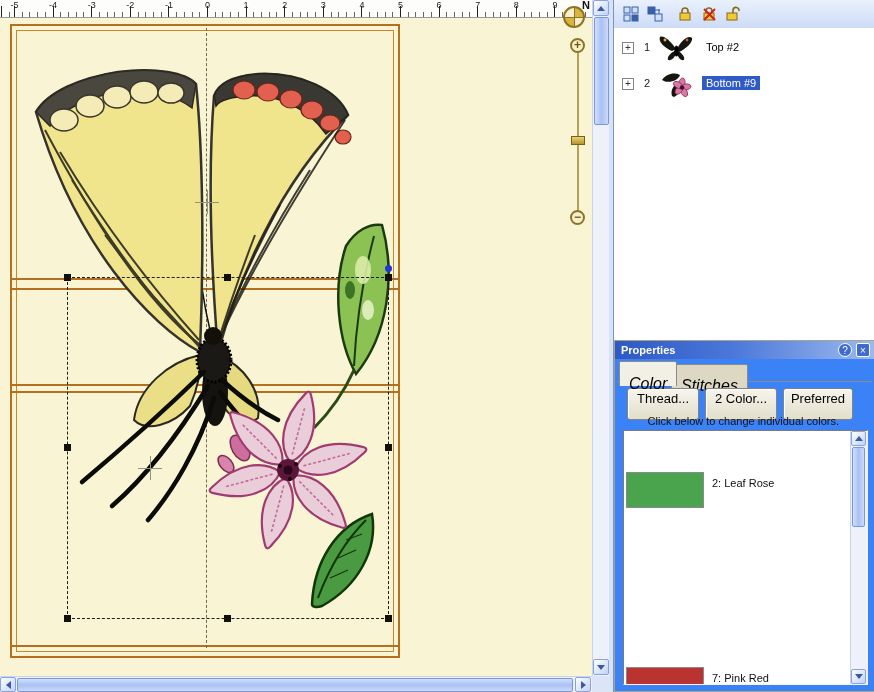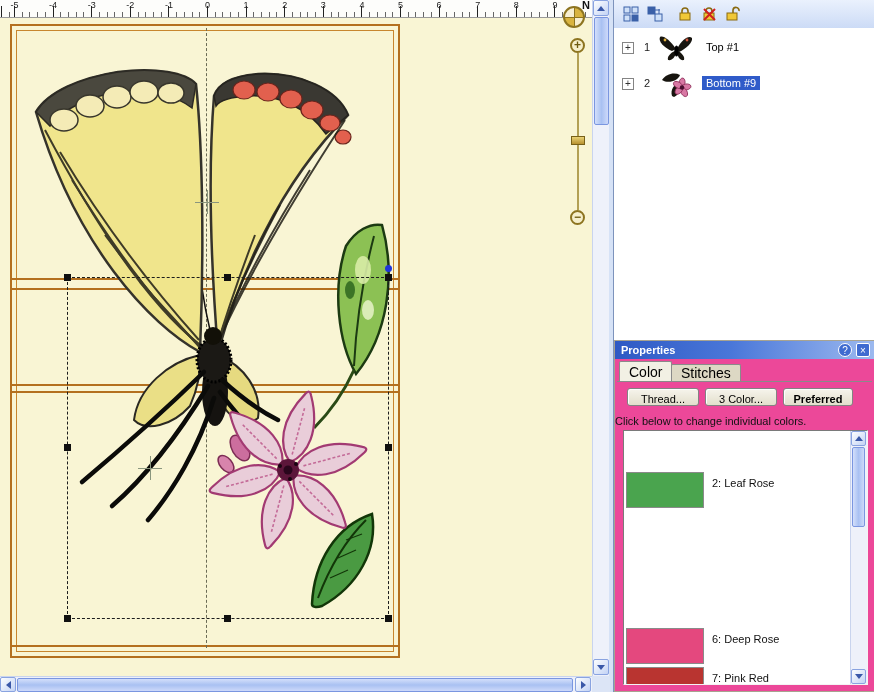--- a/index.html
+++ b/index.html
@@ -61,35 +61,35 @@
   .objlist { position:absolute; left:0; top:28px; width:261px; height:312px; background:#fff; }
   .objrow { position:absolute; left:0; width:261px; height:34px; }
   .plusbox { position:absolute; left:8px; top:10px; width:12px; height:12px; border:1px solid #848484; background:#fff;
     font-size:10px; line-height:10px; text-align:center; color:#333; }
   .objnum { position:absolute; left:30px; top:9px; font-size:11px; color:#222; }
   .objthumb { position:absolute; left:44px; top:2px; }
   .objlabel { position:absolute; left:88px; top:8px; font-size:11px; padding:1px 4px; }
   .objlabel.selected { background:#2f5bc9; color:#fff; }
 
   
-  .props { position:absolute; left:0; top:340px; width:261px; height:352px; background:#ec4899; border:1px solid #a8a390; }
+  .props { position:absolute; left:0; top:340px; width:261px; height:352px; background:#3b82f6; border:1px solid #a8a390; }
   .ptitle { position:absolute; left:0; top:0; width:259px; height:18px;
     background:linear-gradient(90deg,#2e59c4 0%,#4a77d9 45%,#9cb9ef 100%); color:#fff; font-weight:bold;
     font-size:11px; line-height:18px; padding-left:6px; }
   .pt-btn { position:absolute; top:2px; width:14px; height:14px; text-align:center; line-height:13px; font-size:10px;
     color:#fff; background:#3f6bd0; border:1px solid #ffffff; border-radius:2px; }
   .pt-help { right:22px; border-radius:50%; }
   .pt-close { right:4px; }
-  .tab { position:absolute; padding:0 9px; font-size:14px; background:#ddd8c4; border:1px solid #8a8a8a; border-bottom:none;
-    border-radius:2px 2px 0 0; height:17px; line-height:17px; top:23px; }
+  .tab { position:absolute; padding:12px 9px; font-size:16px; background:#ddd8c4; border:1px solid #8a8a8a; border-bottom:none;
+    border-radius:2px 2px 0 0; height:17px; line-height:17px; top:23px;font-style:italic; }
   .tab.active { background:#f2f0e4; height:20px; top:20px; line-height:20px; z-index:2; }
   .tabline { position:absolute; left:2px; width:255px; top:40px; border-top:1px solid #8a8a8a; }
-  .pbtn { position:absolute; top:47px; height:18px; background:linear-gradient(#f6f4ec,#e3dfcc); border:1px solid #838383;
-    border-radius:3px; box-shadow:inset 1px 1px 0 #fff; font-size:11px; text-align:center; line-height:20px; }
-  .instr { position:absolute; left:0; top:74px; width:224px; text-align:left; font-size:11px; color:#111; }
+  .pbtn { position:absolute; top:47px; height:32px; background:linear-gradient(#f6f4ec,#e3dfcc); border:1px solid #838383;
+    border-radius:3px; box-shadow:inset 1px 1px 0 #fff; font-size:13px; text-align:center; line-height:20px; }
+  .instr { position:absolute; left:0; top:74px; width:224px; text-align:right; font-size:11px; color:#111; }
   .clist { position:absolute; left:8px; top:89px; width:245px; height:255px; background:#fff;
     border:1px solid #7a7a7a; border-right-color:#f4f4f4; border-bottom-color:#f4f4f4; overflow:hidden; }
   .crow { position:absolute; left:0; width:226px; height:39px; }
   .swatch { position:absolute; left:2px; top:2px; width:78px; height:36px; border:1px solid #8a8a8a; }
   .clabel { position:absolute; left:88px; top:7px; font-size:11px; color:#111; }
   .cscroll { position:absolute; right:0; top:0; width:17px; height:253px; background:#eef1fa; border-left:1px solid #c9d4ee; }
 
   svg { display:block; }
 </style>
 </head>
@@ -351,21 +351,21 @@
           <svg width="36" height="30" viewBox="0 0 36 30">
             <path d="M18,15 C12,6 5,1 2,3 C0,7 6,14 14,17 Z" fill="#17150f"></path>
             <path d="M19,15 C24,5 31,1 34,4 C35,8 28,15 21,18 Z" fill="#17150f"></path>
             <path d="M17,17 C12,19 9,23 10,26 C14,27 17,23 18,19 Z" fill="#17150f"></path>
             <path d="M20,17 C24,19 27,23 26,26 C22,27 20,23 19,19 Z" fill="#17150f"></path>
             <ellipse cx="18.5" cy="17" rx="2.2" ry="5.5" fill="#000"></ellipse>
             <circle cx="7" cy="6" r="1.4" fill="#e2b13c"></circle>
               <circle cx="29" cy="6" r="1.4" fill="#d05840"></circle>
           </svg>
         </div>
-        <div class="objlabel">Top #1</div>
+        <div class="objlabel">Top #2</div>
       </div>
       <div class="objrow" style="top:40px;">
         <div class="plusbox"><span>+</span></div>
         <div class="objnum">2</div>
         <div class="objthumb">
           <svg width="36" height="30" viewBox="0 0 36 30">
             <path d="M4,10 C8,4 16,2 22,5 C20,11 10,14 4,10 Z" fill="#17150f"></path>
             <path d="M14,26 C12,20 16,14 22,12 C25,17 22,24 16,27 Z" fill="#17150f"></path>
             <g fill="#d878a4" stroke="#8c2c58" stroke-width="0.8">
               <ellipse cx="24" cy="13" rx="3" ry="5" transform="rotate(10 24 13)"></ellipse>
@@ -384,33 +384,29 @@
     <div class="props">
       <div class="ptitle"><span>Properties</span></div>
       <div class="pt-btn pt-help"><span>?</span></div>
       <div class="pt-btn pt-close"><span>×</span></div>
 
       <div class="tabline"></div>
       <div class="tab active" style="left:4px;"><span>Color</span></div>
       <div class="tab" style="left:56px;"><span>Stitches</span></div>
 
       <div class="pbtn" style="left:12px;width:72px;"><span>Thread...</span></div>
-      <div class="pbtn" style="left:90px;width:72px;"><span>3 Color...</span></div>
-      <div class="pbtn" style="left:168px;width:70px;font-weight:bold;"><span>Preferred</span></div>
+      <div class="pbtn" style="left:90px;width:72px;"><span>2 Color...</span></div>
+      <div class="pbtn" style="left:168px;width:70px;"><span>Preferred</span></div>
 
       <div class="instr">Click below to change individual colors.</div>
 
       <div class="clist">
         <div class="crow" style="top:39px;">
           <div class="swatch" style="background: rgb(74, 164, 78);"></div>
           <div class="clabel">2: Leaf Rose</div>
-        </div>
-        <div class="crow" style="top:195px;">
-          <div class="swatch" style="background: rgb(228, 72, 126);"></div>
-          <div class="clabel">6: Deep Rose</div>
         </div>
         <div class="crow" style="top:234px;">
           <div class="swatch" style="background: rgb(185, 52, 48);"></div>
           <div class="clabel">7: Pink Red</div>
         </div>
         <div class="cscroll">
           <div class="sbtn" style="left:0;top:0;width:15px;height:15px;">
               <div class="tri tri-up"></div>
             </div>
           <div class="vthumb" style="left:1px;top:16px;height:80px;width:13px;"></div>

